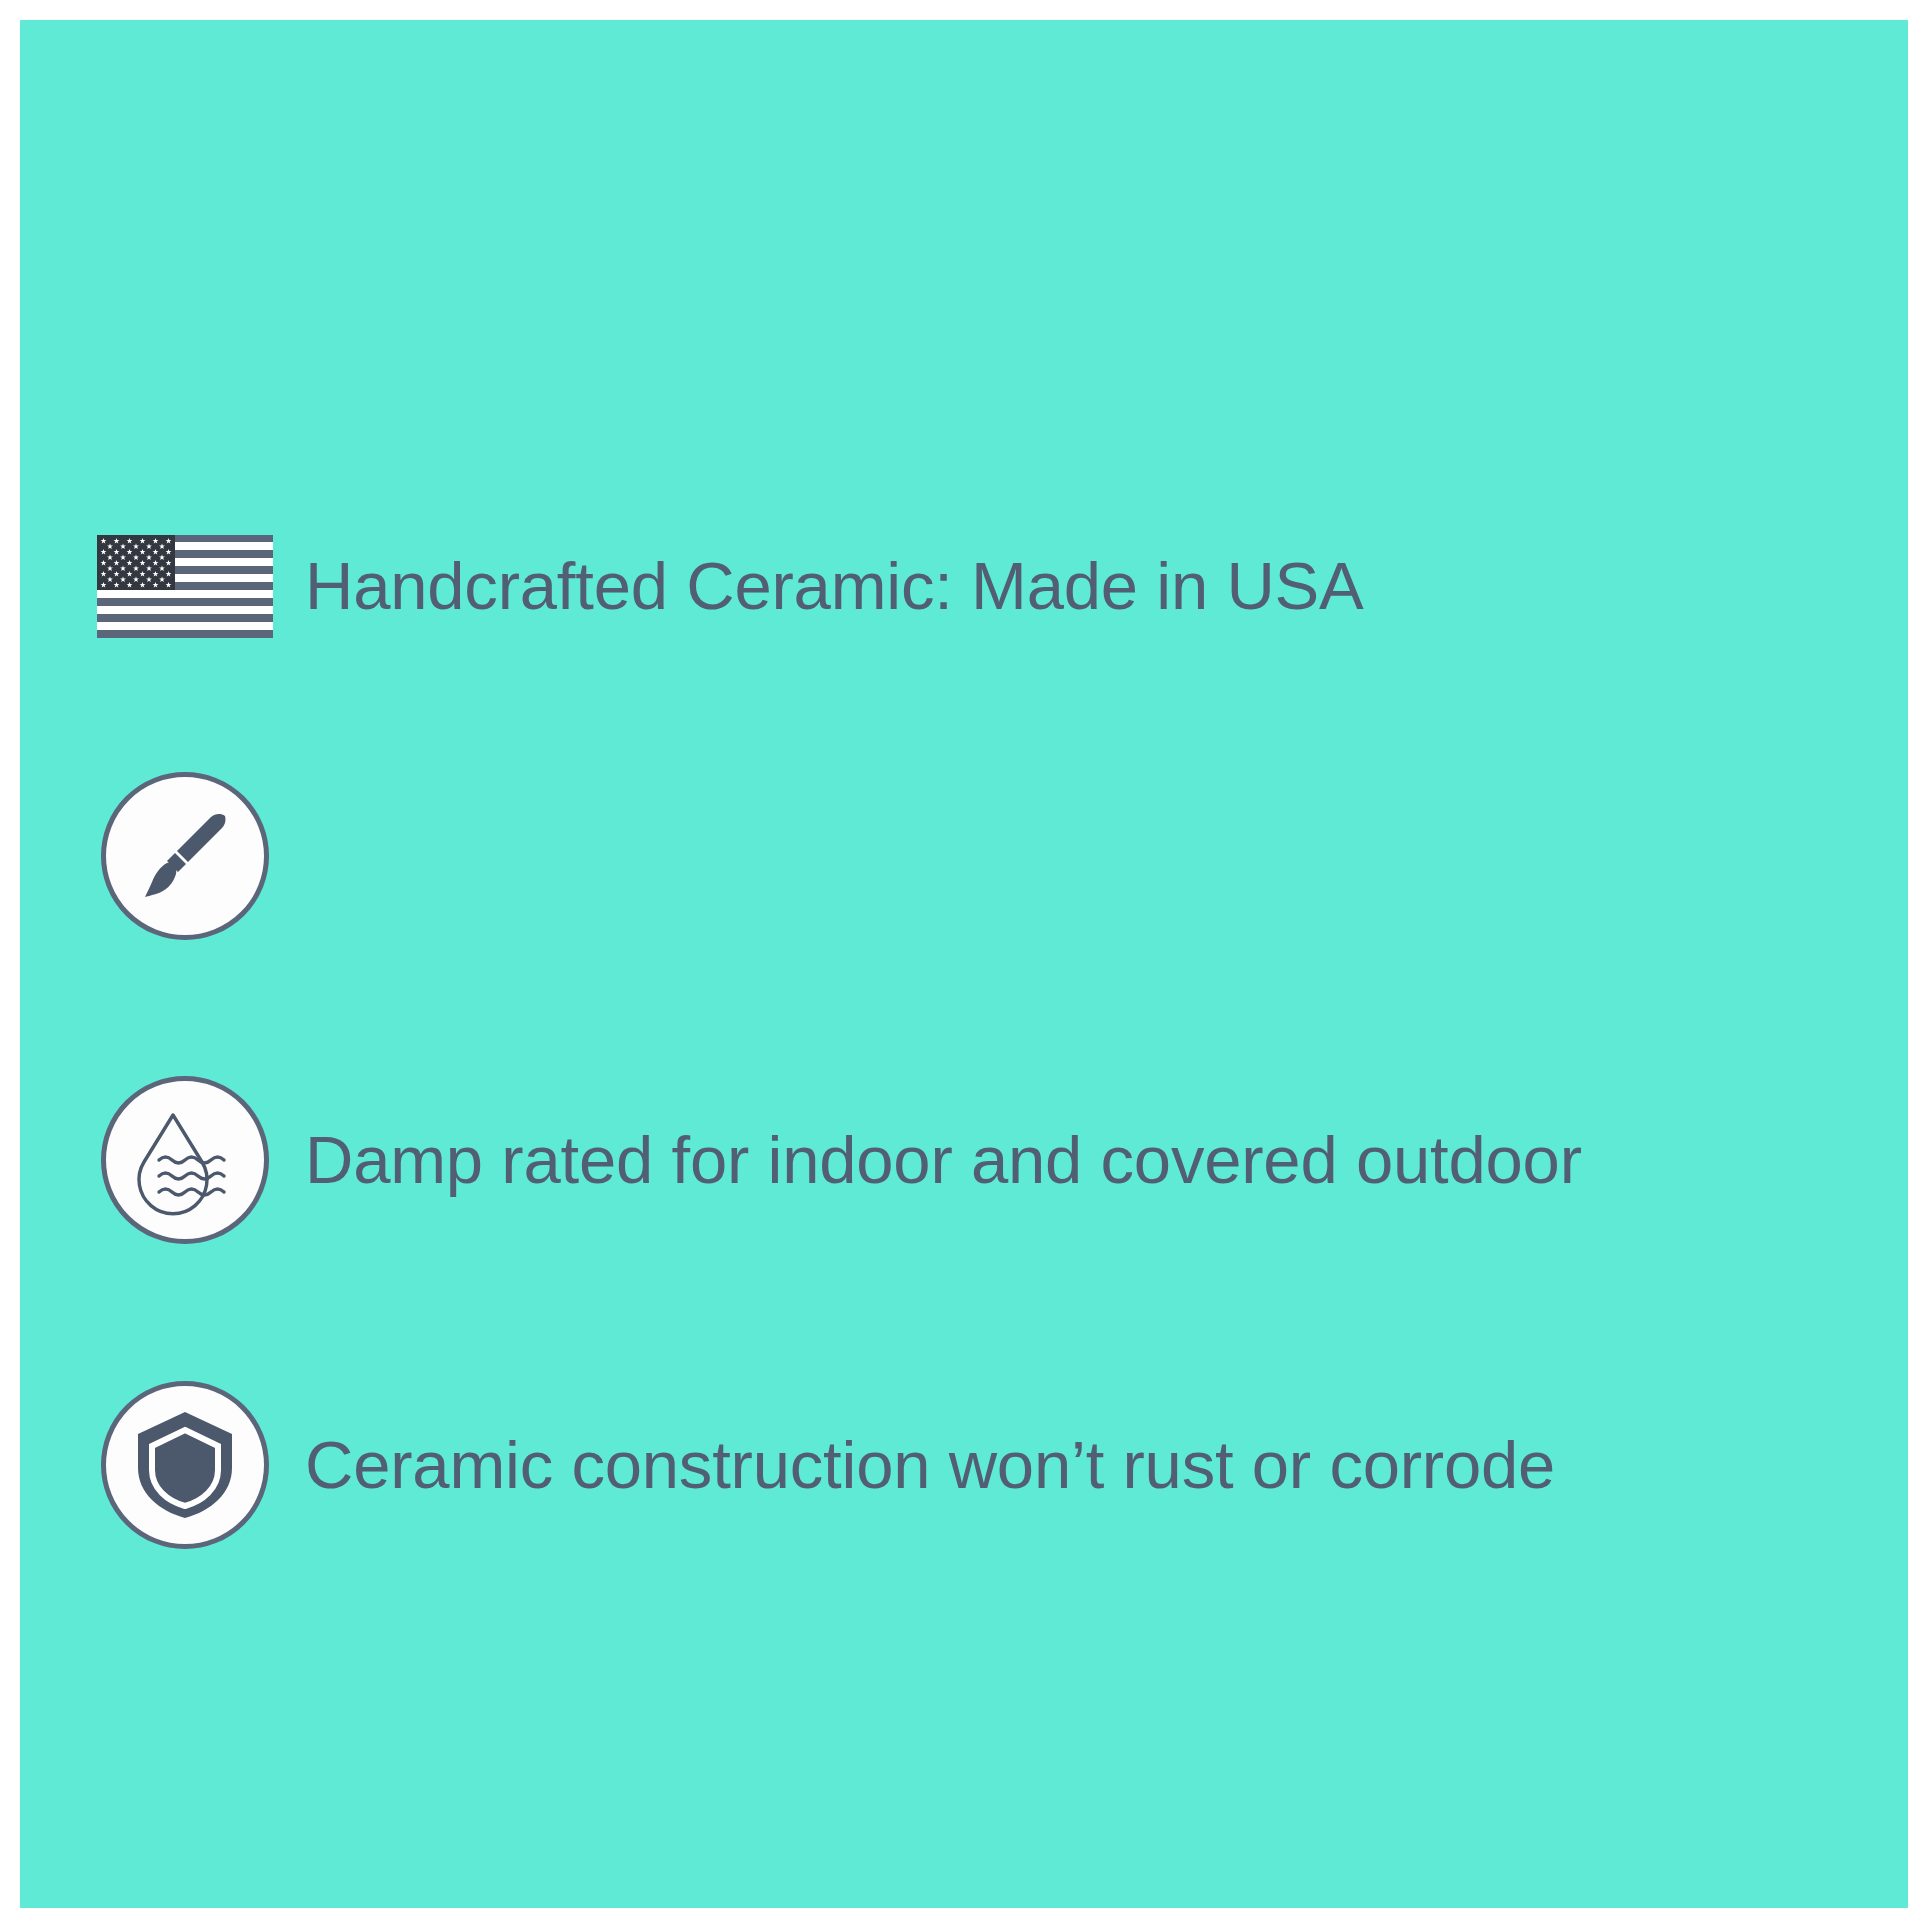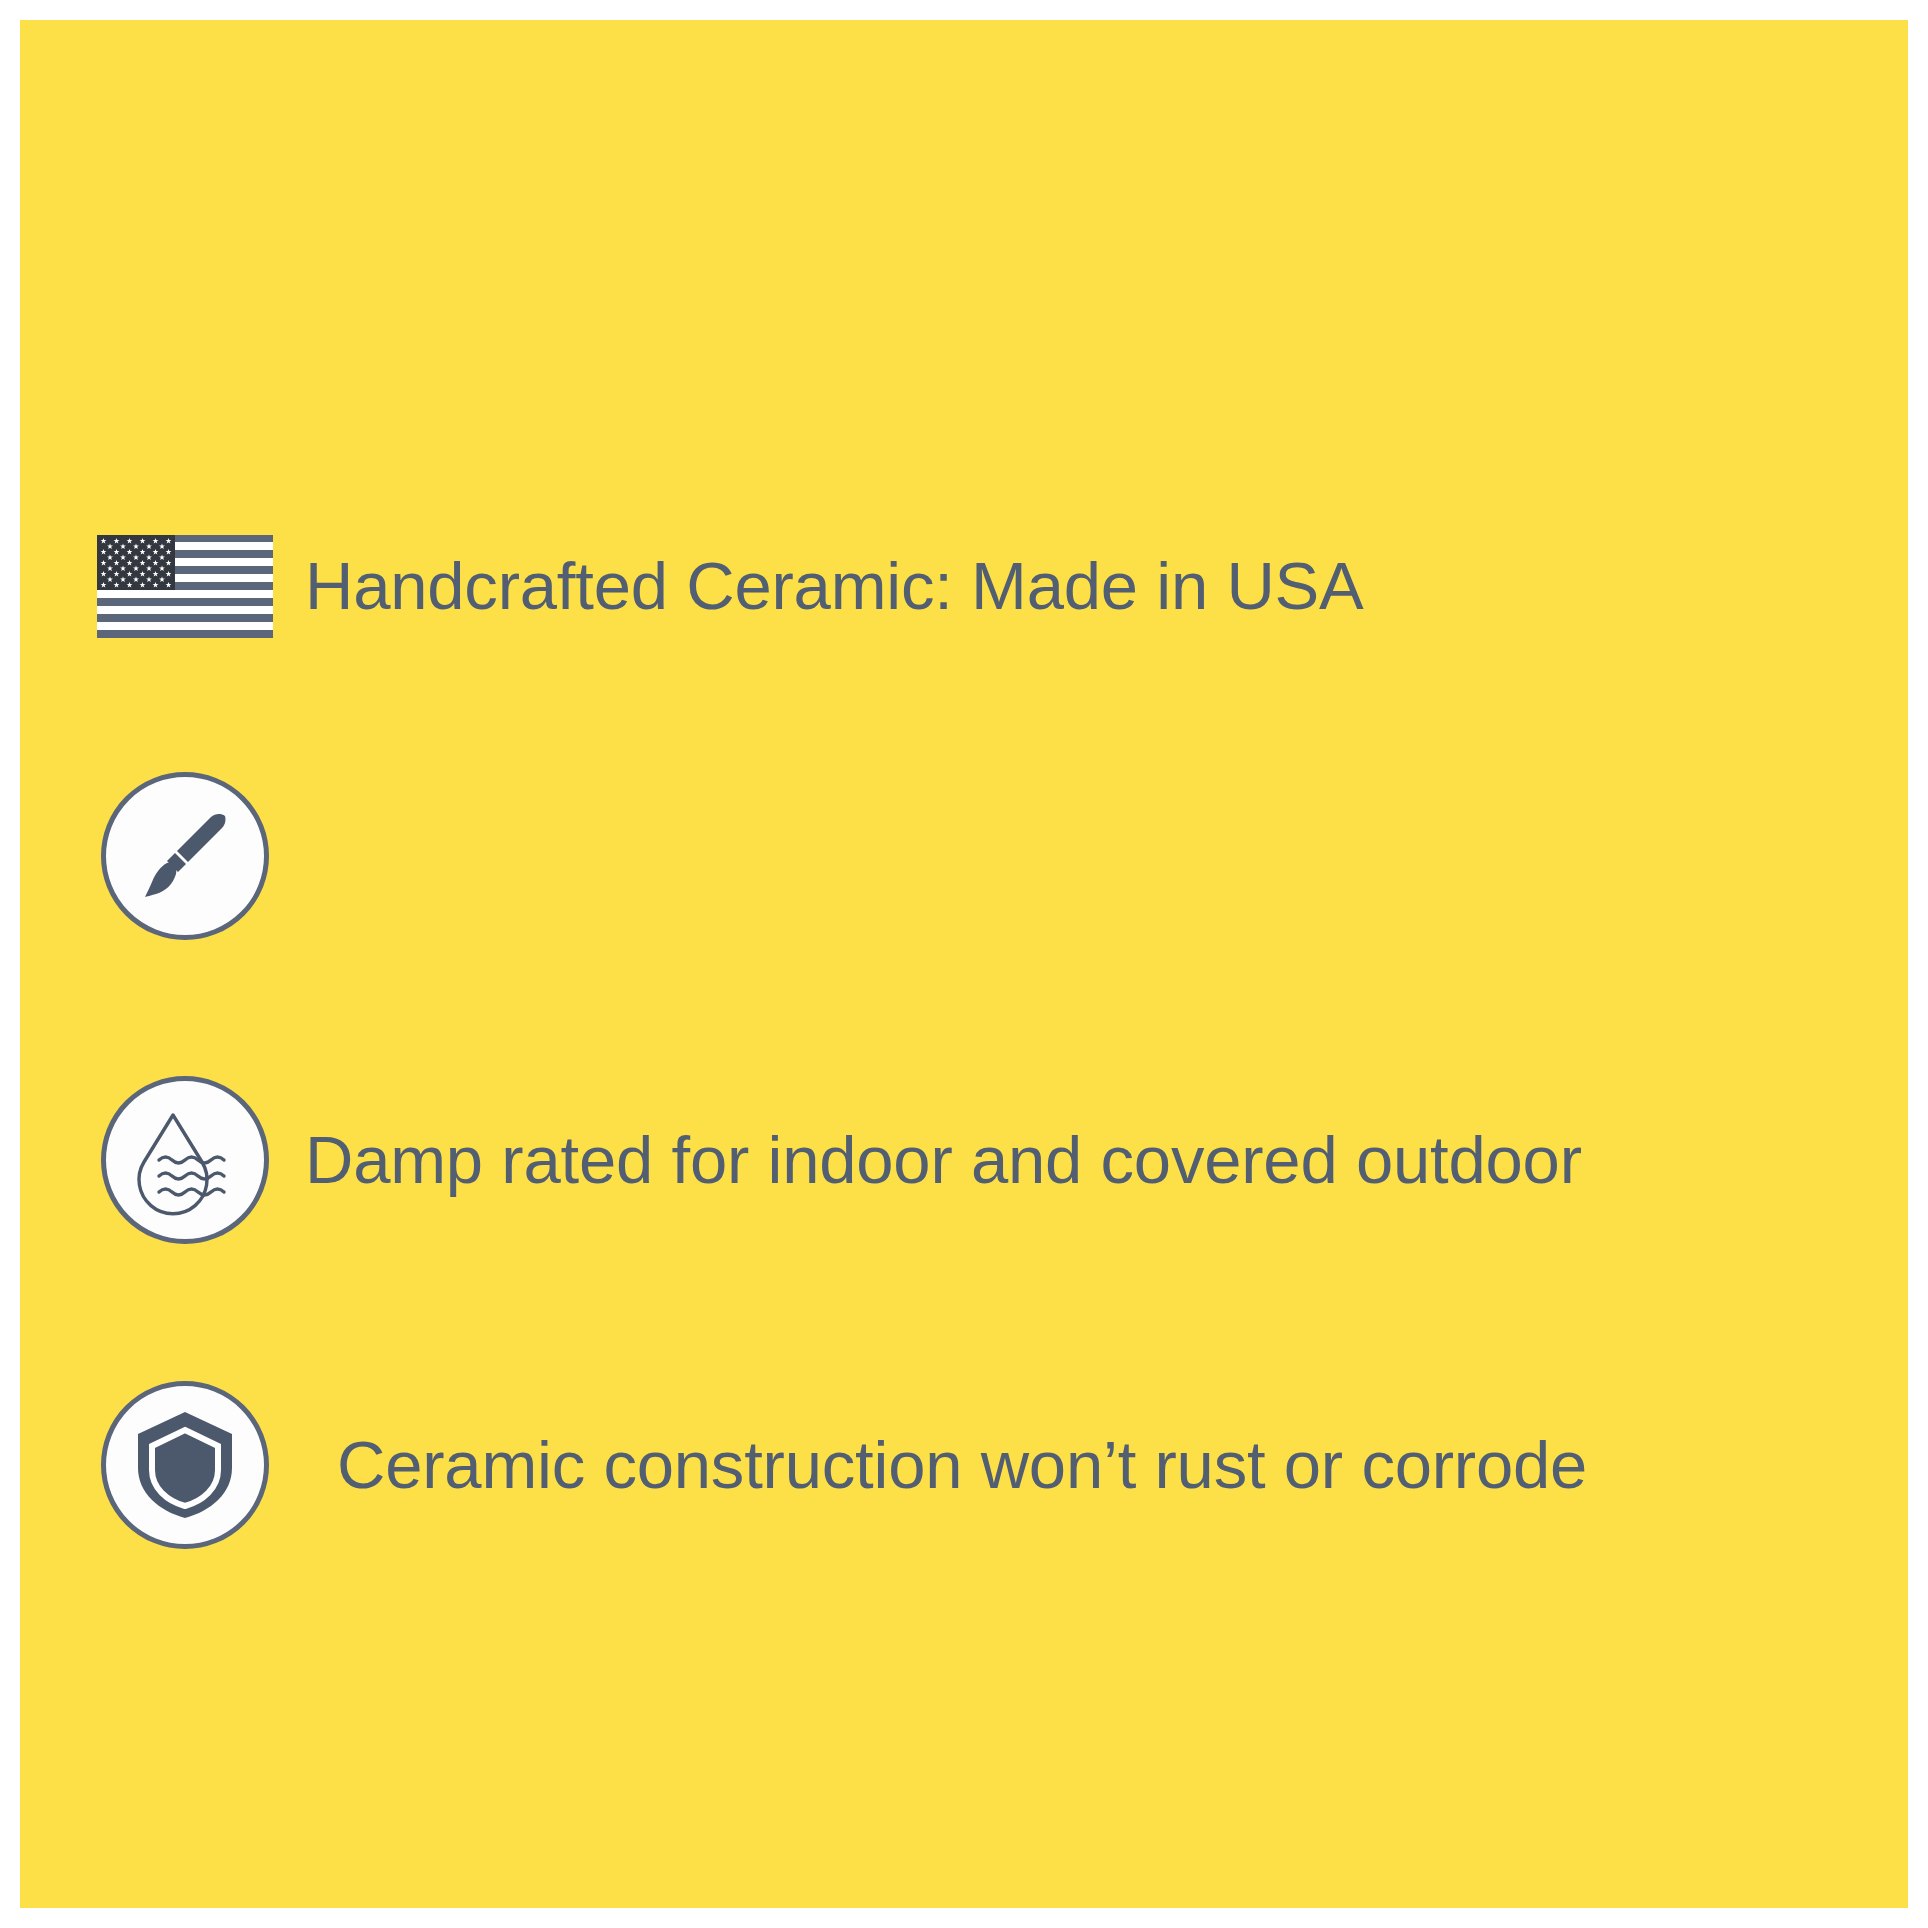--- a/index.html
+++ b/index.html
@@ -13,21 +13,21 @@
     font-family: "Liberation Sans", sans-serif;
     overflow: hidden;
   }
 
   #feature-panel {
     position: absolute;
     left: 20px;
     top: 20px;
     width: 1888px;
     height: 1888px;
-    background: #fde047;
+    background: #5eead4;
     box-sizing: border-box;
   }
 
   .feature-list {
     position: absolute;
     left: 0;
     top: 0;
     width: 100%;
     height: 100%;
   }
@@ -38,21 +38,21 @@
     width: 1800px;
     height: 200px;
     display: flex;
     align-items: center;
   }
 
   
   .feature-row.row-0 { top: 466px; }
   .feature-row.row-1 { top: 736px; }
   .feature-row.row-2 { top: 1040px; align-items: center; }
-  .feature-row.row-3 { top: 1345px; gap: 32px; }
+  .feature-row.row-3 { top: 1345px; }
 
   .icon-slot {
     position: relative;
     width: 190px;
     min-width: 190px;
     height: 200px;
     display: flex;
     align-items: center;
     justify-content: center;
   }

